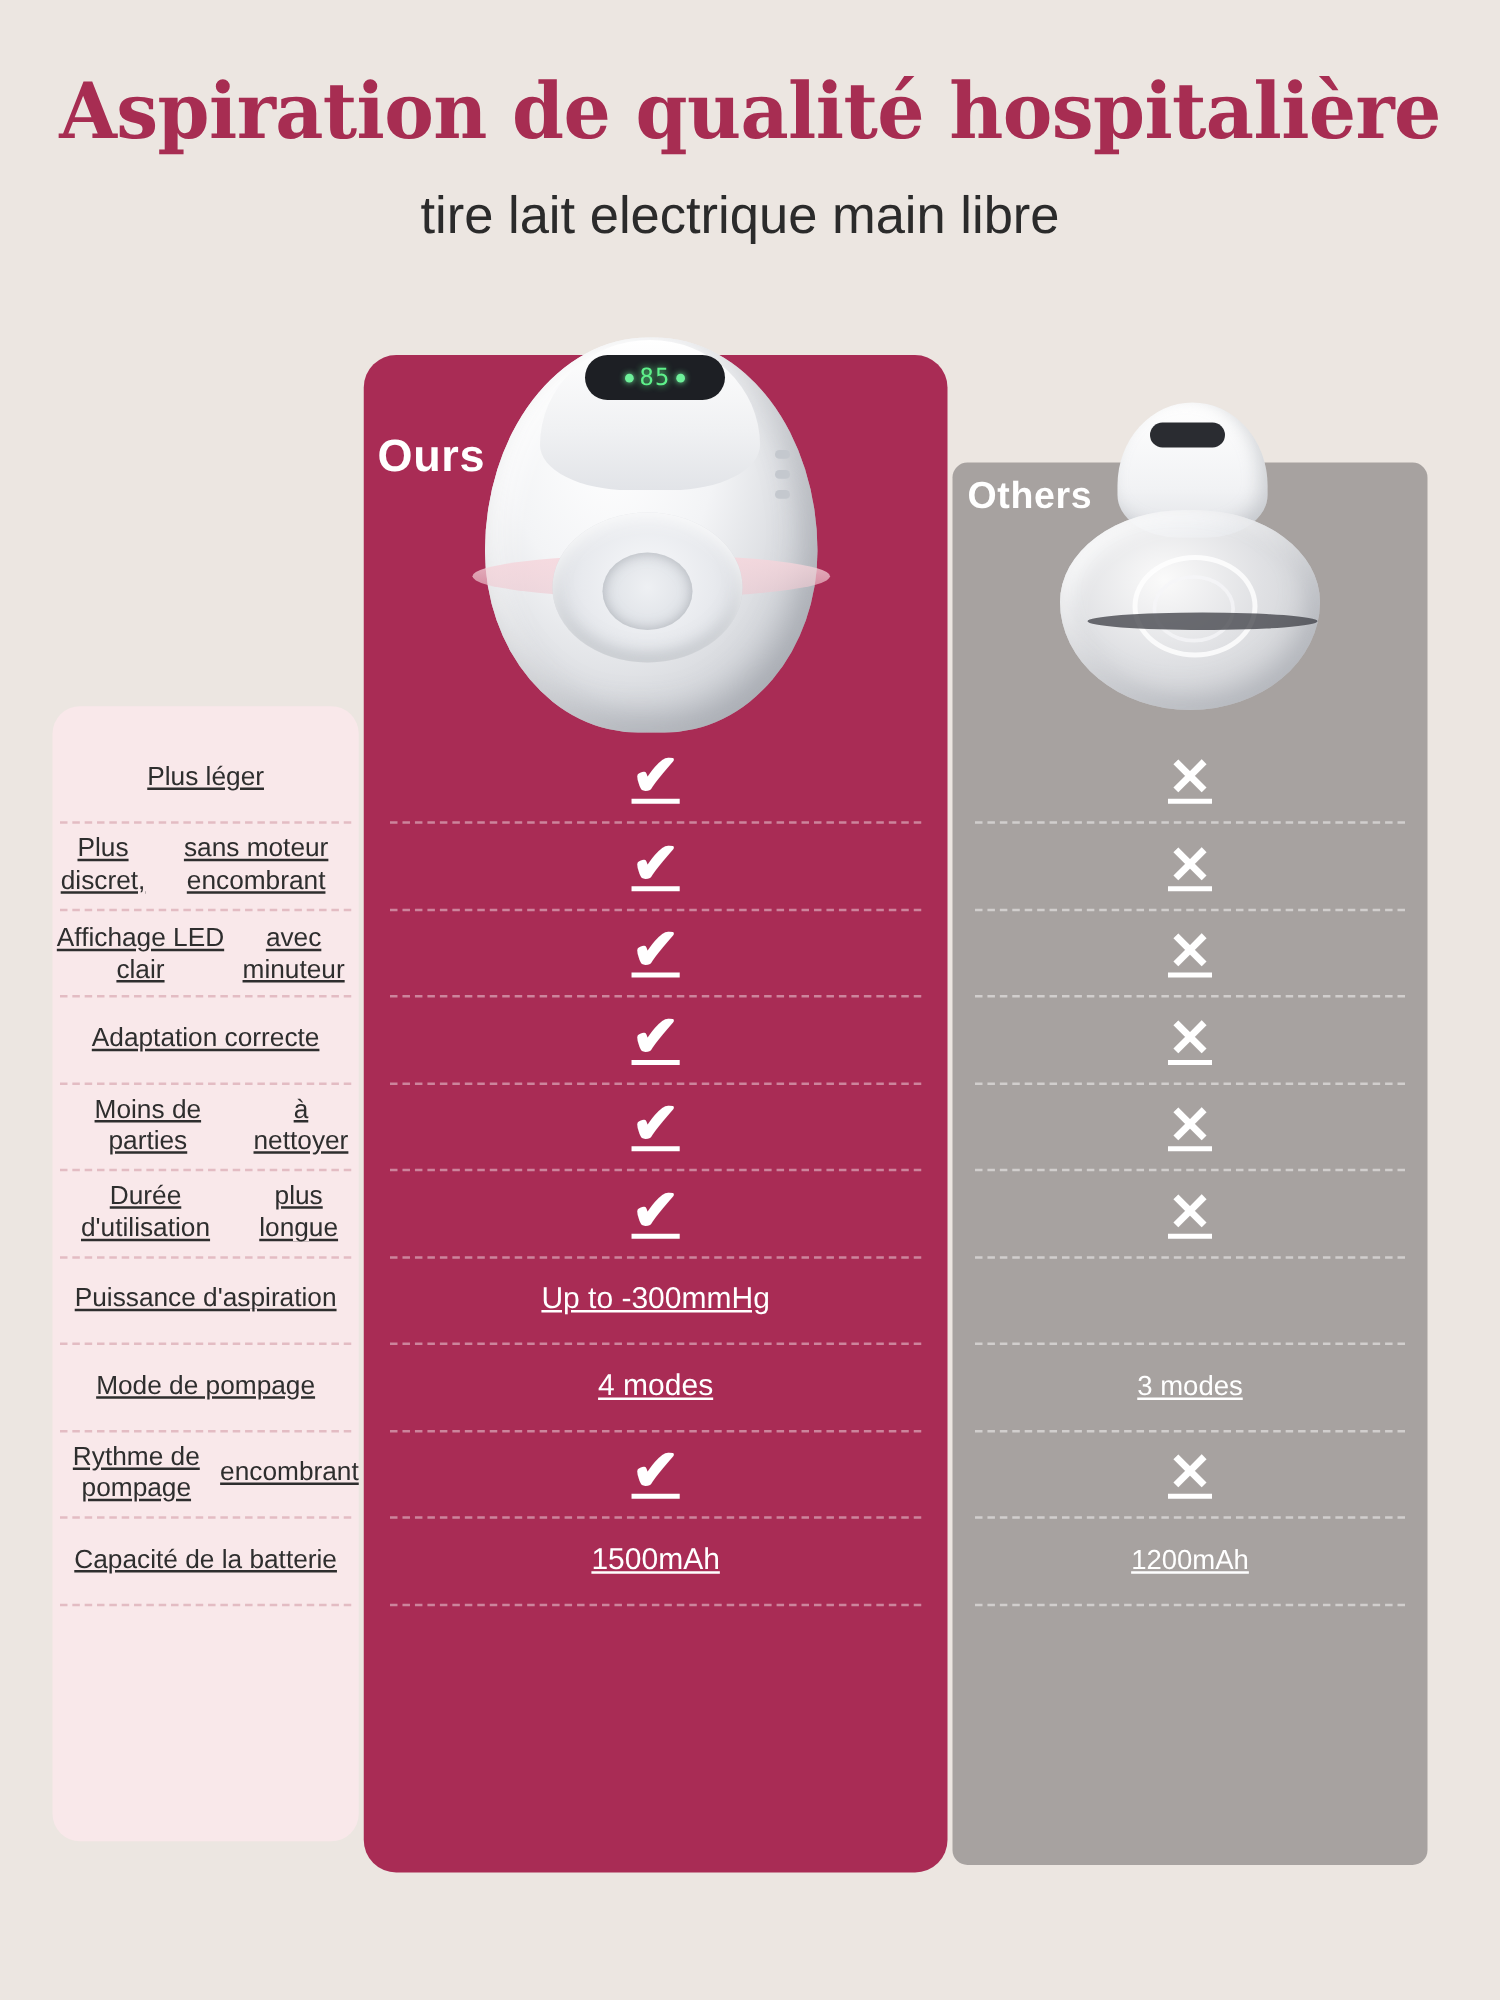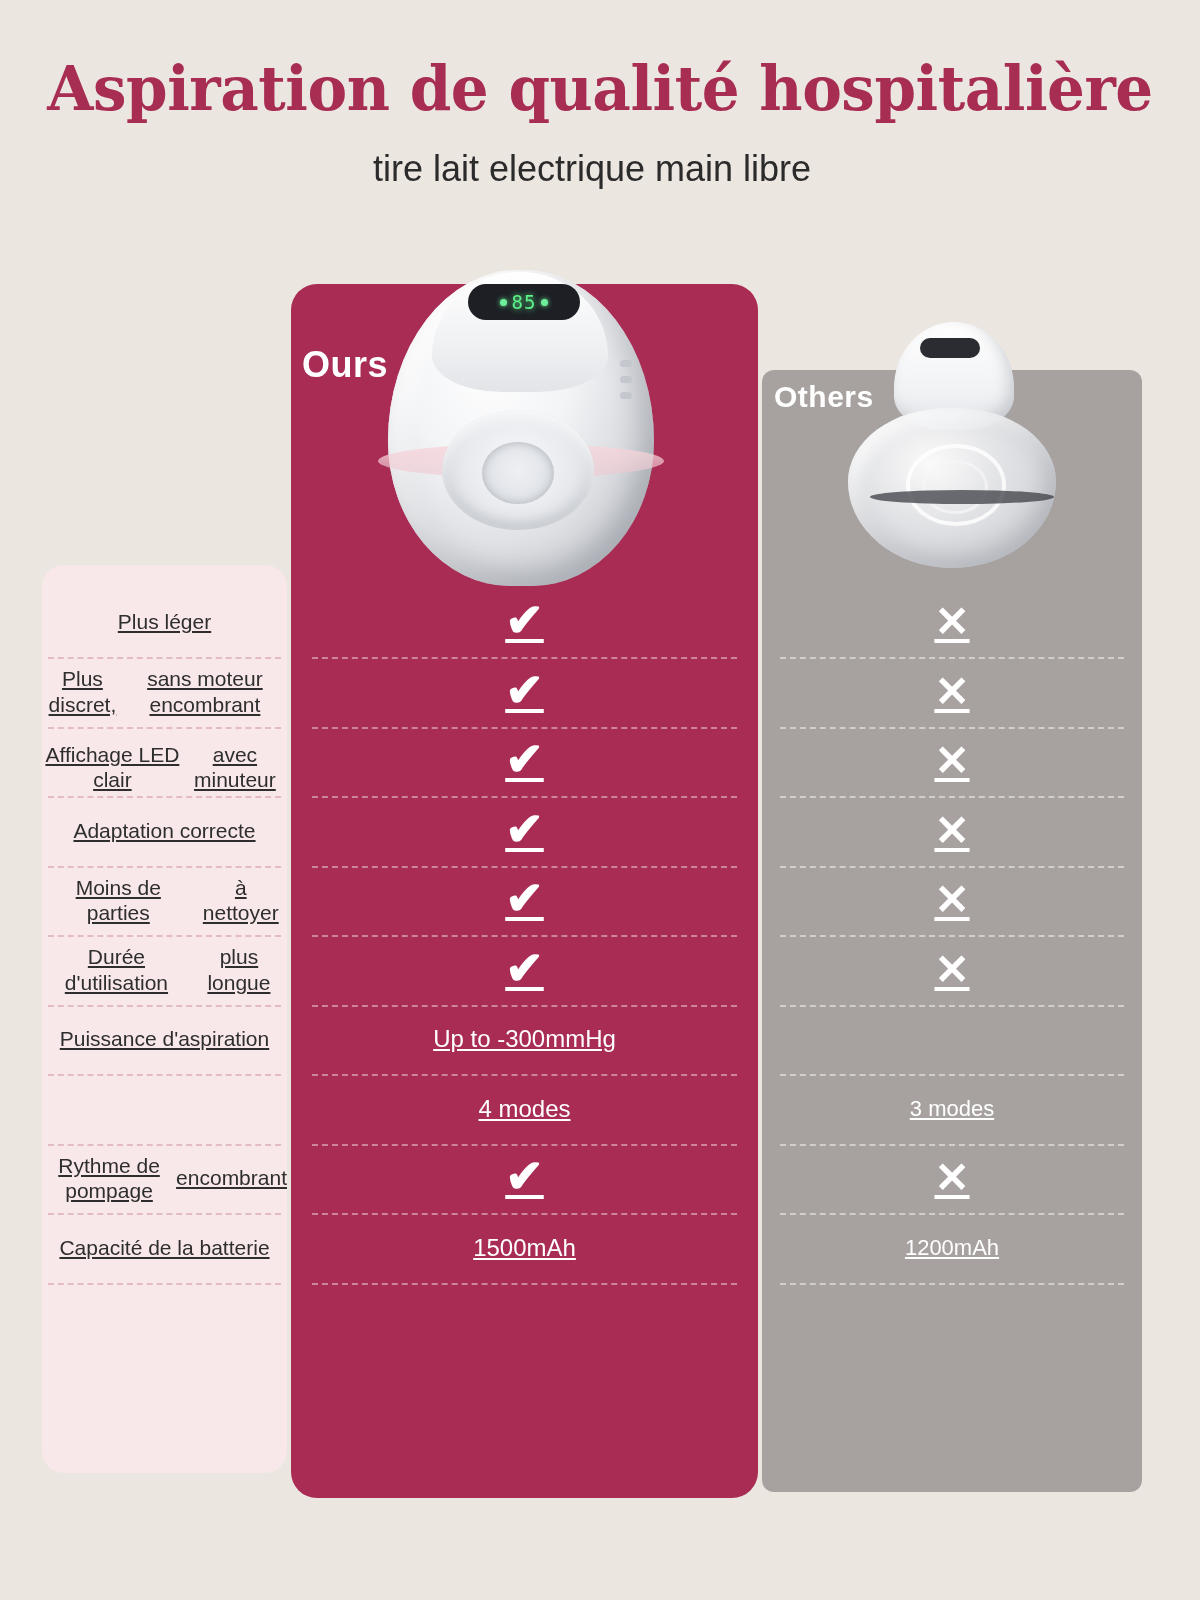--- a/index.html
+++ b/index.html
@@ -24,21 +24,21 @@
     font-family: "DejaVu Serif", serif;
     font-weight: bold;
     font-size: 62px;
     letter-spacing: -0.5px;
     color: #a72d52;
     line-height: 1.0;
     margin: 0;
     transform: scaleX(0.96);
   }
   .subtitle {
-    font-size: 36px;
+    font-size: 42px;
     color: #2b2b2b;
     margin: 28px 16px 0 0;
     font-weight: 400;
   }
 
   
   .compare {
     position: absolute;
     left: 0;
     top: 262px;
@@ -390,21 +390,21 @@
       </div>
       <div class="cell cell-ours" style="top: 394.5px; height: 70px;">
         <span class="check">✔</span>
       </div>
       <div class="cell cell-others" style="top: 394.5px; height: 70px;">
         <span class="cross">✕</span>
       </div>
       <div class="sep sep-label" style="top: 464.5px;"></div>
       <div class="sep sep-ours" style="top: 464.5px;"></div>
       <div class="sep sep-others" style="top: 464.5px;"></div>
-      <div class="cell cell-label" style="top: 480px; height: 70px; display: flex; align-items: flex-start; justify-content: center;">
+      <div class="cell cell-label" style="top: 456px; height: 70px; display: flex; align-items: flex-end; justify-content: center;">
         <span>Affichage LED clair</span>
         <br>
         <span>avec minuteur</span>
       </div>
       <div class="cell cell-ours" style="top: 464px; height: 70px;">
         <span class="check">✔</span>
       </div>
       <div class="cell cell-others" style="top: 464px; height: 70px;">
         <span class="cross">✕</span>
       </div>
@@ -451,20 +451,23 @@
       <div class="sep sep-label" style="top: 742.5px;"></div>
       <div class="sep sep-ours" style="top: 742.5px;"></div>
       <div class="sep sep-others" style="top: 742.5px;"></div>
       <div class="cell cell-label" style="top: 742px; height: 70px; display: flex; align-items: center; justify-content: center;">
         <span>Puissance d'aspiration</span>
       </div>
       <div class="cell cell-ours" style="top: 742px; height: 70px;">Up to -300mmHg</div>
       <div class="sep sep-label" style="top: 812px;"></div>
       <div class="sep sep-ours" style="top: 812px;"></div>
       <div class="sep sep-others" style="top: 812px;"></div>
+      <div class="cell cell-label" style="top: 811.5px; height: 70px; display: flex; align-items: center; justify-content: center;">
+        <span>Mode de pompage</span>
+      </div>
       <div class="cell cell-ours" style="top: 811.5px; height: 70px;">4 modes</div>
       <div class="cell cell-others" style="top: 811.5px; height: 70px;">3 modes</div>
       <div class="sep sep-label" style="top: 881.5px;"></div>
       <div class="sep sep-ours" style="top: 881.5px;"></div>
       <div class="sep sep-others" style="top: 881.5px;"></div>
       <div class="cell cell-label" style="top: 881px; height: 70px; display: flex; align-items: center; justify-content: center;">
         <span>Rythme de pompage</span>
         <br>
         <span>encombrant</span>
       </div>

